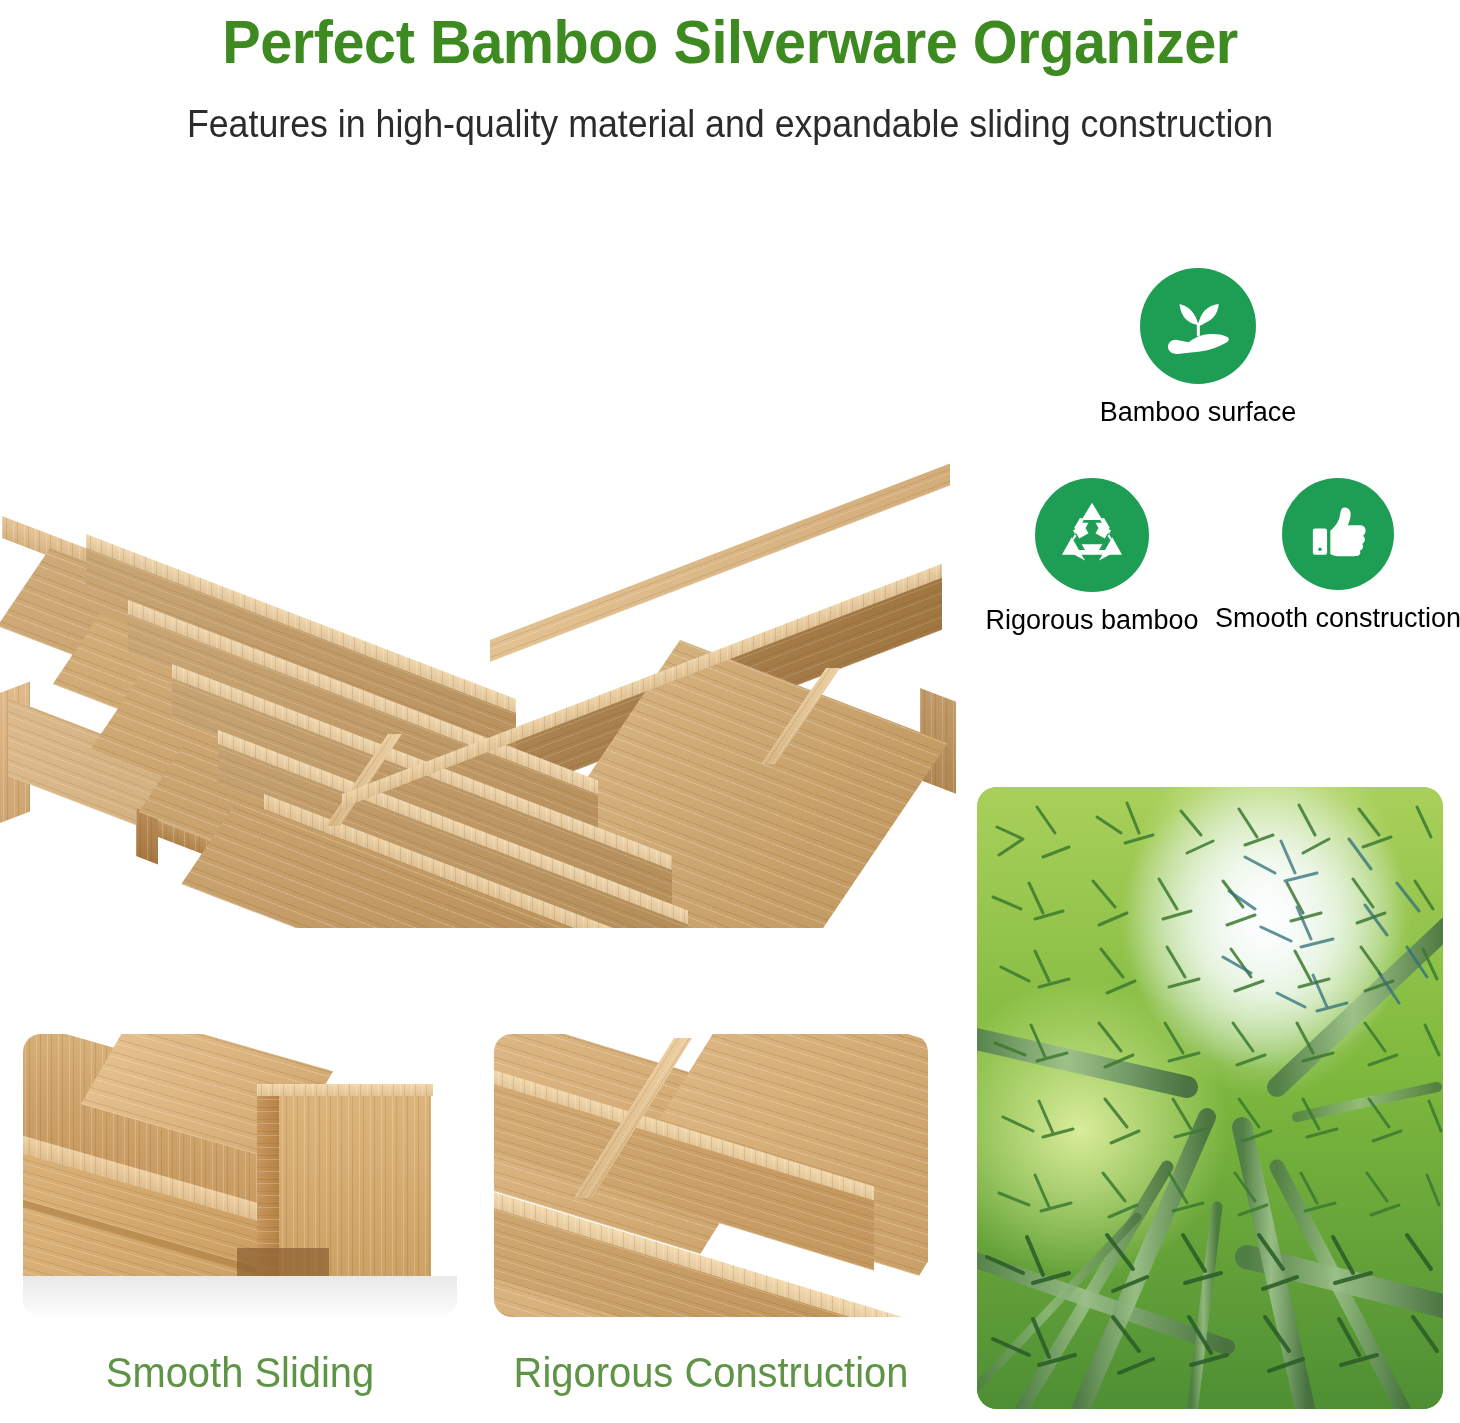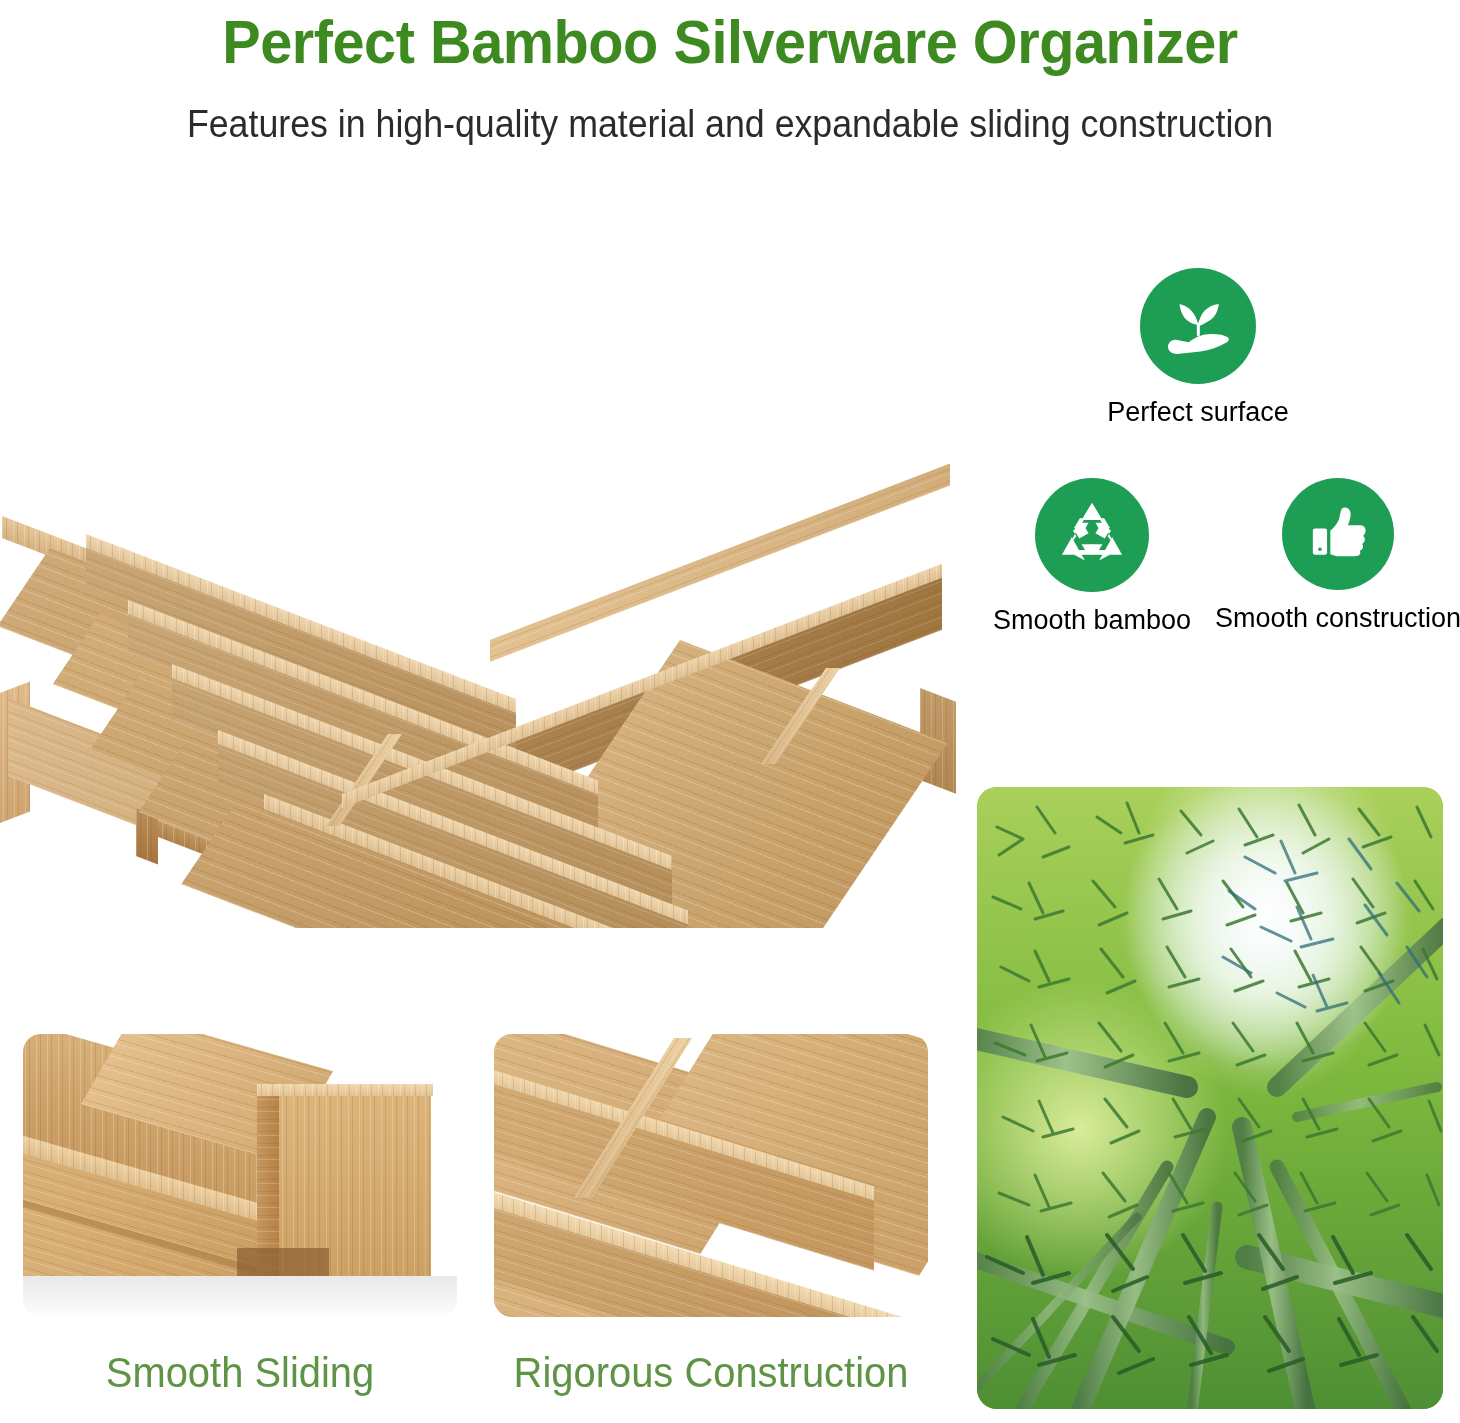--- a/index.html
+++ b/index.html
@@ -223,21 +223,21 @@
         <path d="M32 30 C30 22 25 15 16 13 C17 23 22 29 31 31 Z" fill="#ffffff"></path>
         <path d="M33 29 C34 21 40 14 50 13 C49 23 43 29 34 30 Z" fill="#ffffff"></path>
         <path d="M32 31 C33 25 37 20 44 19 C43 26 39 30 33 32 Z" fill="#ffffff"></path>
         <rect x="31" y="29" width="2.6" height="12" rx="1.2" fill="#ffffff"></rect>
 
         <path d="M6 50 C6 46 10 43 14 44 L24 46 C29 42 36 39 44 39
                  C50 39 55 40 58 42 C59 43 59 45 57 46
                  C50 50 42 53 34 54 L16 56 C10 57 6 54 6 50 Z" fill="#ffffff"></path>
       </svg>
     </div>
-    <div class="badge-label" style="top:128px;">Perfect surface</div>
+    <div class="badge-label" style="top:128px;">Bamboo surface</div>
   </div>
 
   <div class="badge-group" style="left:1035px;top:478px;width:114px;height:160px;">
     <div class="badge-circle" style="width:114px;height:114px;background:#1e9e54;">
       <svg width="74" height="74" viewBox="0 0 64 64" aria-hidden="true">
         <g fill="#ffffff">
 
           <path d="M32 7 L40.5 21.5 L35 21.5 L40 30 L47.5 26 L42.5 17.5 L37 17.5 Z"></path>
           <path d="M32 7 L23.5 21.5 L29 21.5 L24 30 L16.5 26 L21.5 17.5 L27 17.5 Z"></path>
 
@@ -246,21 +246,21 @@
 
           <path d="M9 45 L26 45 L23 40 L32.5 40 L32.5 49 L23 49 L26 54 Z"></path>
           <path d="M9 45 L18 30 L21 35 L29 30.5 L24.5 23 L15.5 28 L18.5 33 Z"></path>
 
           <path d="M32 4 L41 19 L23 19 Z"></path>
           <path d="M58 49 L41 49 L49.5 34 Z"></path>
           <path d="M6 49 L23 49 L14.5 34 Z"></path>
         </g>
       </svg>
     </div>
-    <div class="badge-label" style="top:126px;">Smooth bamboo</div>
+    <div class="badge-label" style="top:126px;">Rigorous bamboo</div>
   </div>
 
   <div class="badge-group" style="left:1282px;top:478px;width:112px;height:160px;">
     <div class="badge-circle" style="width:112px;height:112px;background:#1e9e54;">
       <svg width="70" height="70" viewBox="0 0 64 64" aria-hidden="true">
 
         <rect x="9" y="27" width="13" height="24" rx="2" fill="#ffffff"></rect>
         <circle cx="15.5" cy="46" r="1.6" fill="#1e9e54"></circle>
 
         <path d="M25 29 C25 29 31 24 33 18 C34.5 13 34 9 37 8

